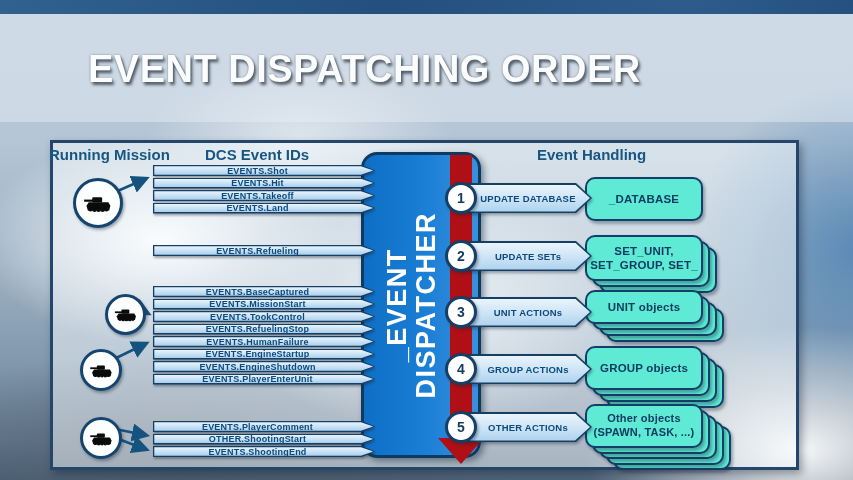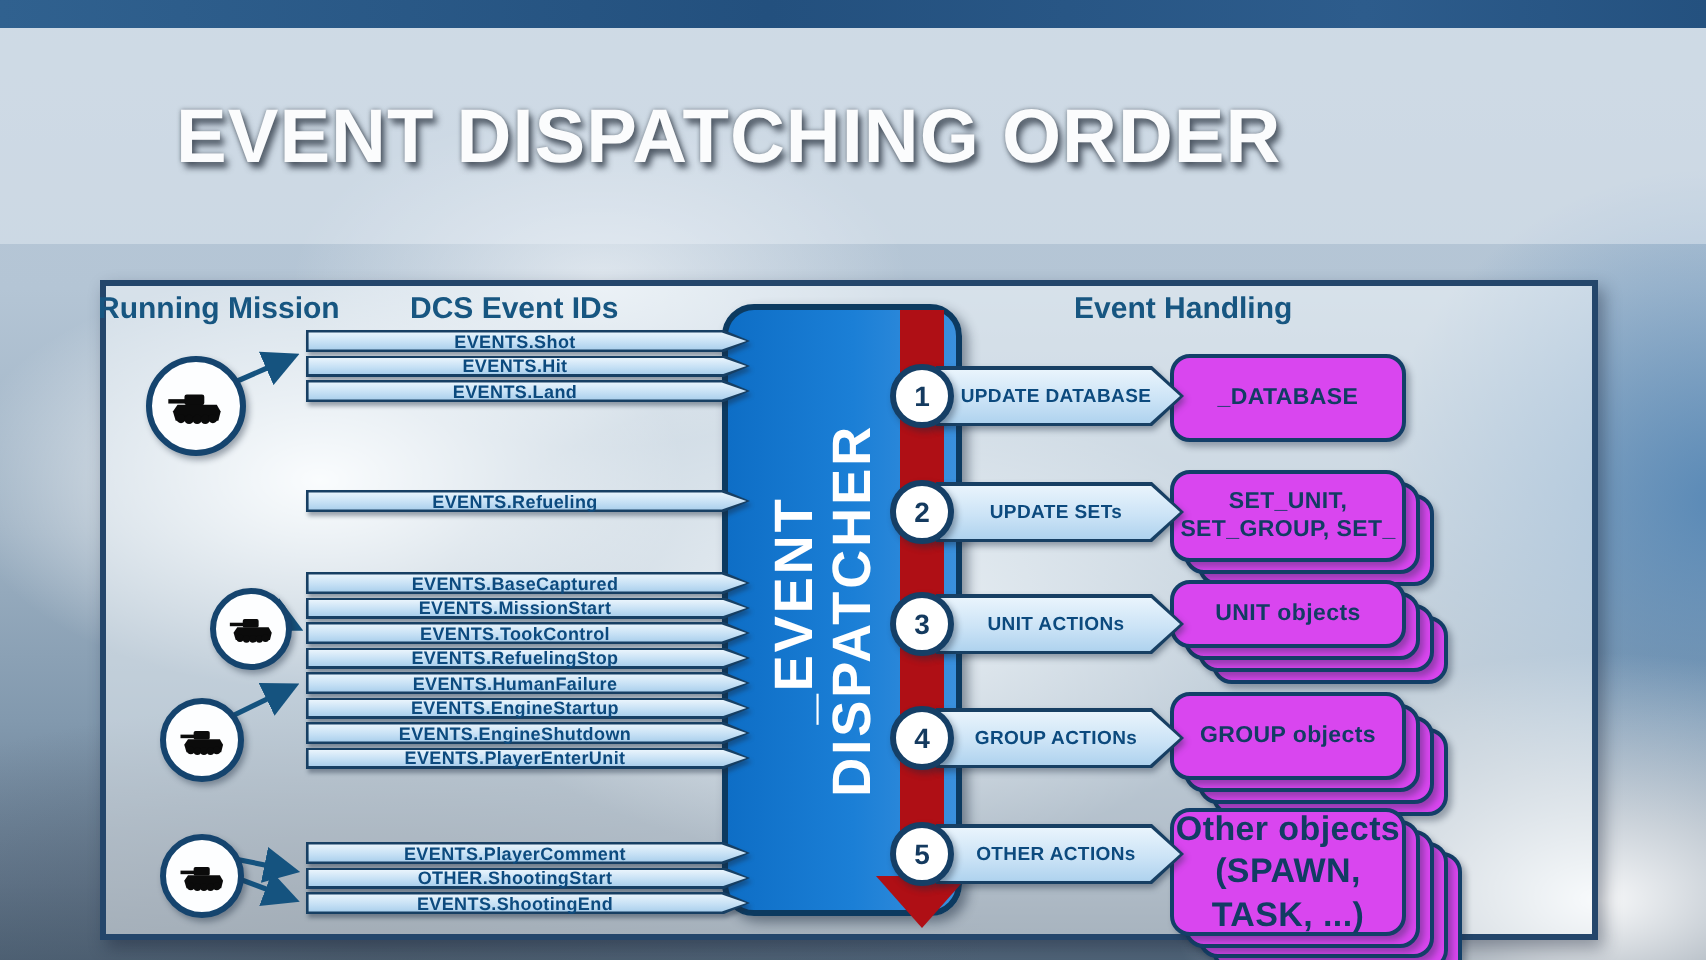--- a/index.html
+++ b/index.html
@@ -68,21 +68,21 @@
   .hlabel .bor{position:absolute;inset:0;background:#173f63;
     clip-path:polygon(0 0,calc(100% - 16px) 0,100% 50%,calc(100% - 16px) 100%,0 100%);}
   .hlabel .fil{position:absolute;left:1.5px;top:1.5px;right:2px;bottom:1.5px;
     clip-path:polygon(0 0,calc(100% - 15px) 0,100% 50%,calc(100% - 15px) 100%,0 100%);
     background:linear-gradient(180deg,#e9f4fc,#cbe3f6 55%,#aed2ee);}
   .htxt{position:absolute;left:12px;right:16px;top:0;bottom:0;display:flex;align-items:center;justify-content:center;
     font-size:9.5px;font-weight:bold;color:#0c4a7e;letter-spacing:.2px;white-space:nowrap;}
 
   
   .stack{position:absolute;left:585px;width:118px;z-index:4;}
-  .card{box-sizing:border-box;width:118px;border:2.5px solid #133f68;border-radius:10px;background:#d946ef;
+  .card{box-sizing:border-box;width:118px;border:2.5px solid #133f68;border-radius:10px;background:#5eead4;
     box-shadow:2px 2.5px 3px rgba(25,40,60,.35);}
   .card.layer{position:absolute;left:0;top:0;height:100%;}
   .card.front{position:relative;display:flex;flex-direction:column;align-items:center;justify-content:center;
     font-size:11.5px;font-weight:bold;color:#123c63;text-align:center;line-height:1.25;letter-spacing:.2px;}
 
   
   .connectors{position:absolute;inset:0;z-index:5;pointer-events:none;}
 </style>
 </head>
 <body>
@@ -113,20 +113,25 @@
   <div class="evgroup" style="top:165px;">
     <div class="evbox">
         <div class="bor"></div>
         <div class="fil"></div>
         <span class="evtxt">EVENTS.Shot</span>
       </div>
     <div class="evbox">
         <div class="bor"></div>
         <div class="fil"></div>
         <span class="evtxt">EVENTS.Hit</span>
+      </div>
+    <div class="evbox">
+        <div class="bor"></div>
+        <div class="fil"></div>
+        <span class="evtxt">EVENTS.Takeoff</span>
       </div>
     <div class="evbox">
         <div class="bor"></div>
         <div class="fil"></div>
         <span class="evtxt">EVENTS.Land</span>
       </div>
   </div>
 
   <div class="evgroup" style="top:245px;">
     <div class="evbox">
@@ -342,18 +347,18 @@
     <div class="card front" style="height:44px;">
       <div>GROUP objects</div>
     </div>
   </div>
 
   <div class="stack" style="top:404px;">
     <div class="card layer" style="transform:translate(28px,22px);"></div>
     <div class="card layer" style="transform:translate(21px,17px);"></div>
     <div class="card layer" style="transform:translate(14px,11px);"></div>
     <div class="card layer" style="transform:translate(7px,6px);"></div>
-    <div class="card front" style="height:64px;font-size:17px;">
+    <div class="card front" style="height:44px;font-size:11px;">
       <div>Other objects</div>
       <div>(SPAWN, TASK, ...)</div>
     </div>
   </div>
 </div>
 
 </body></html>

